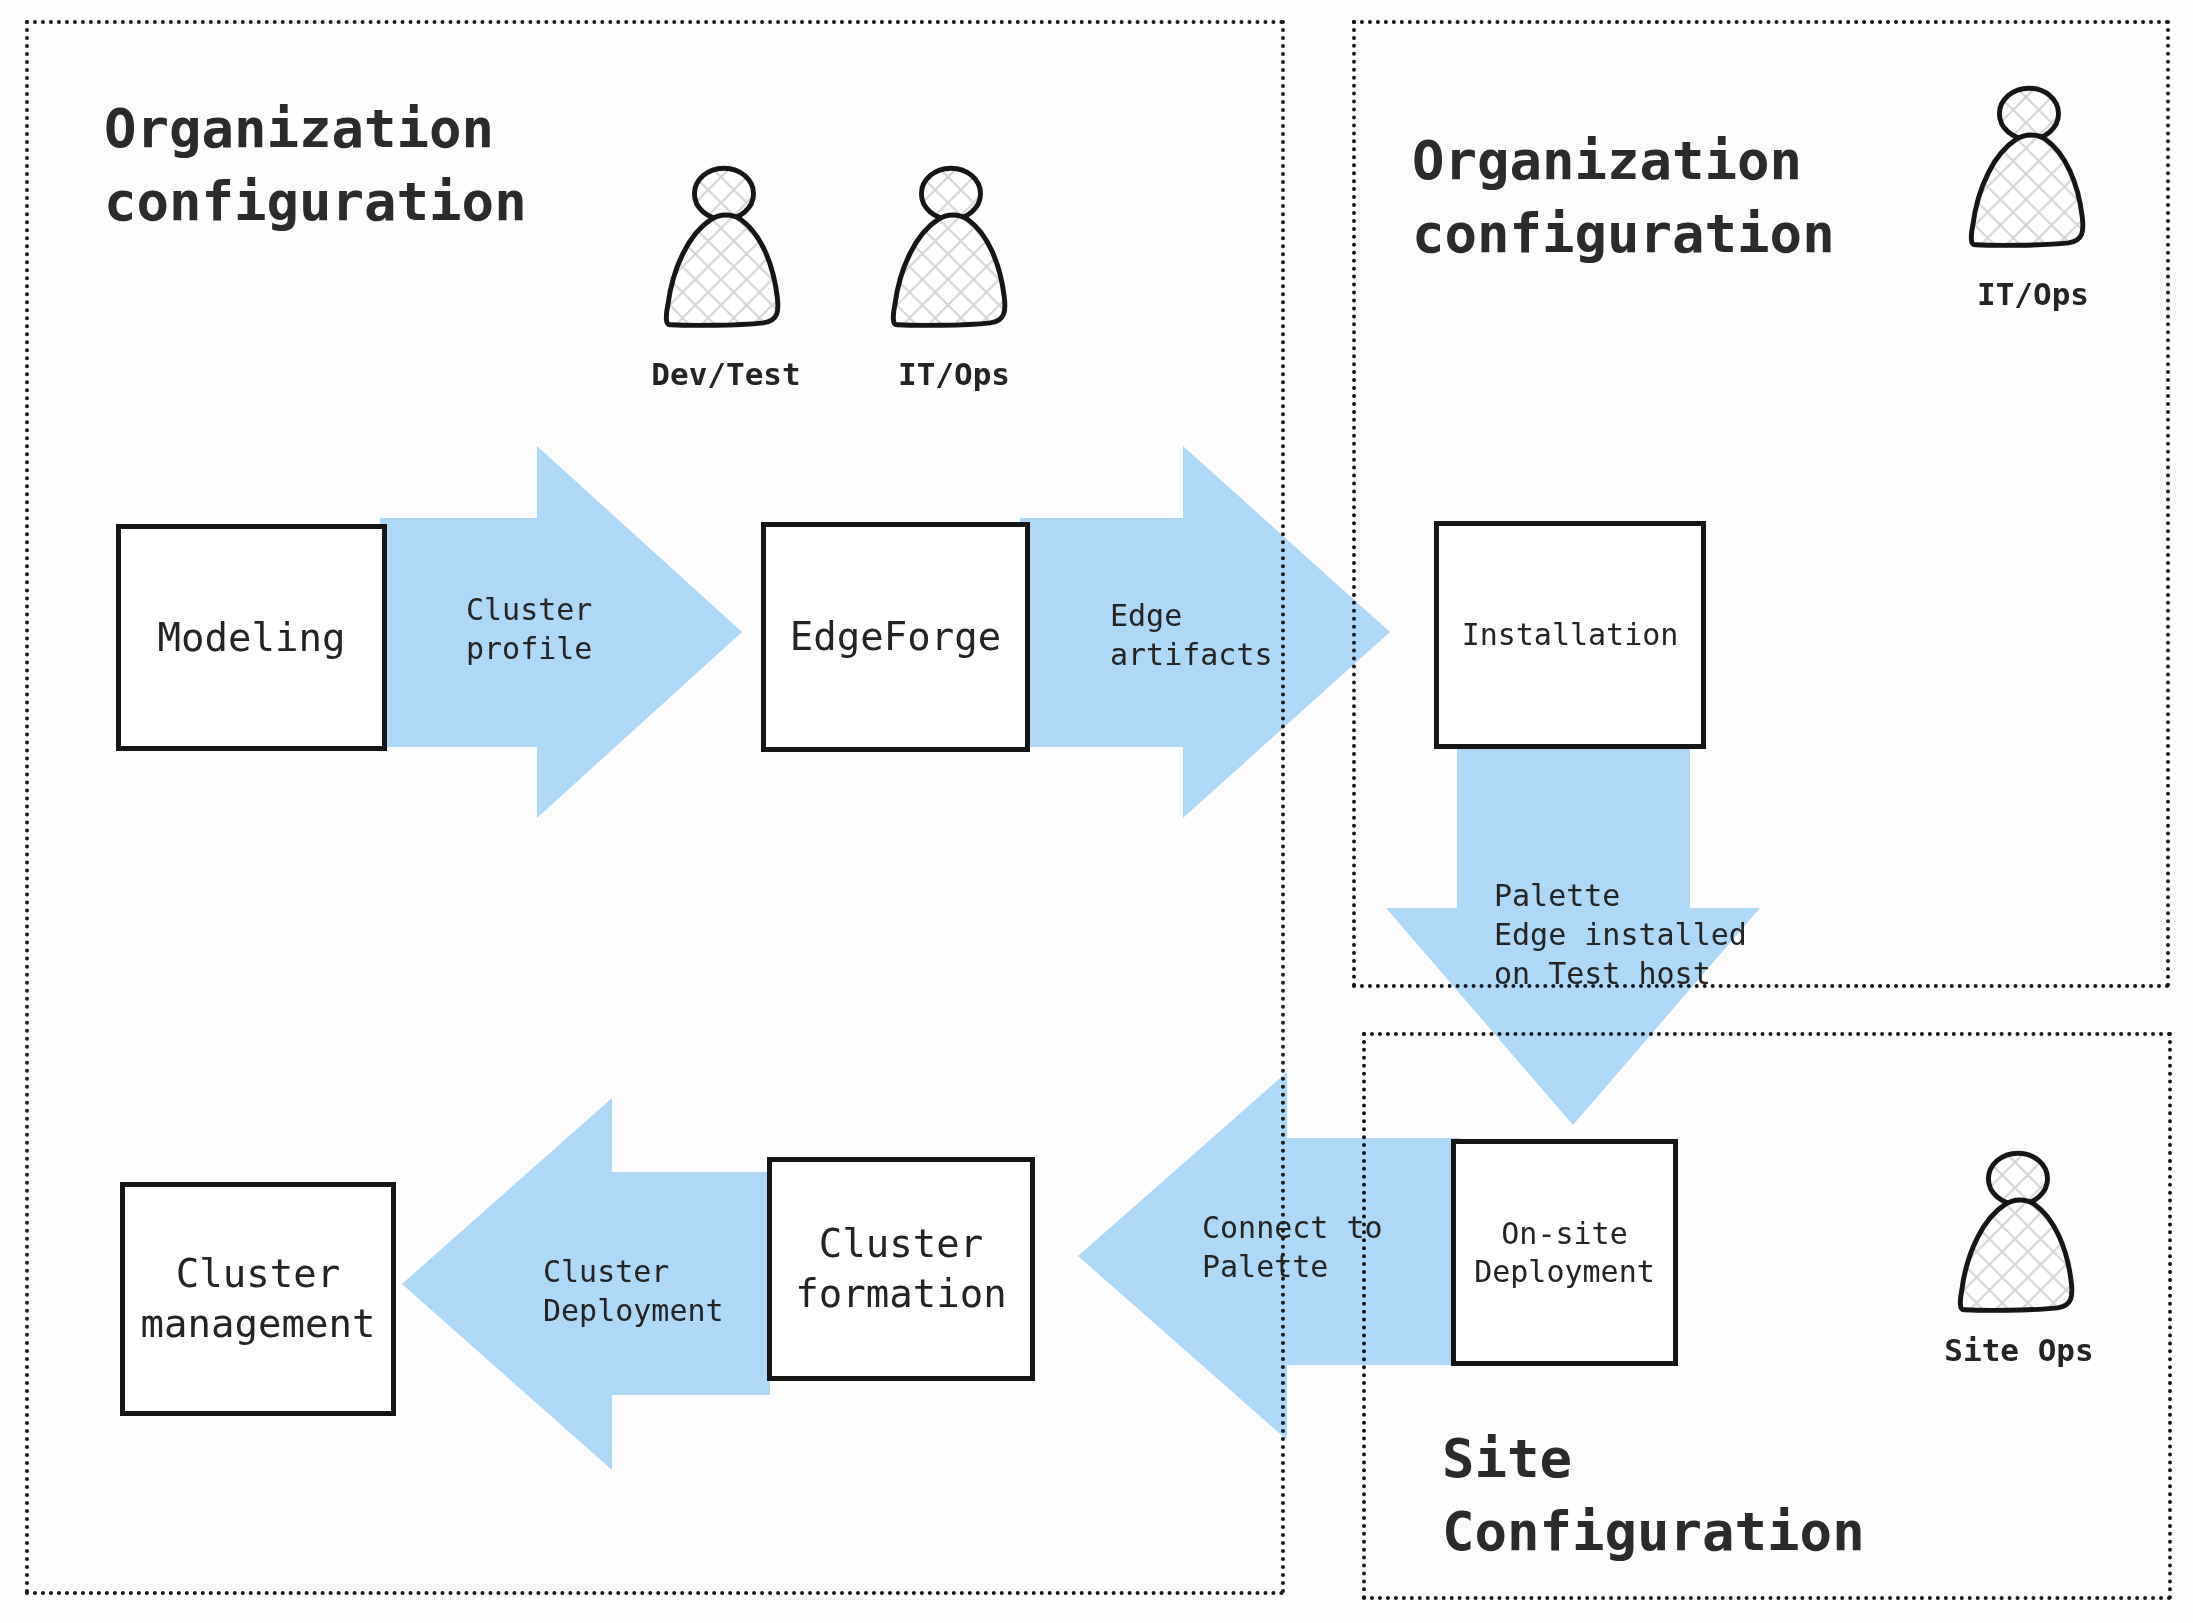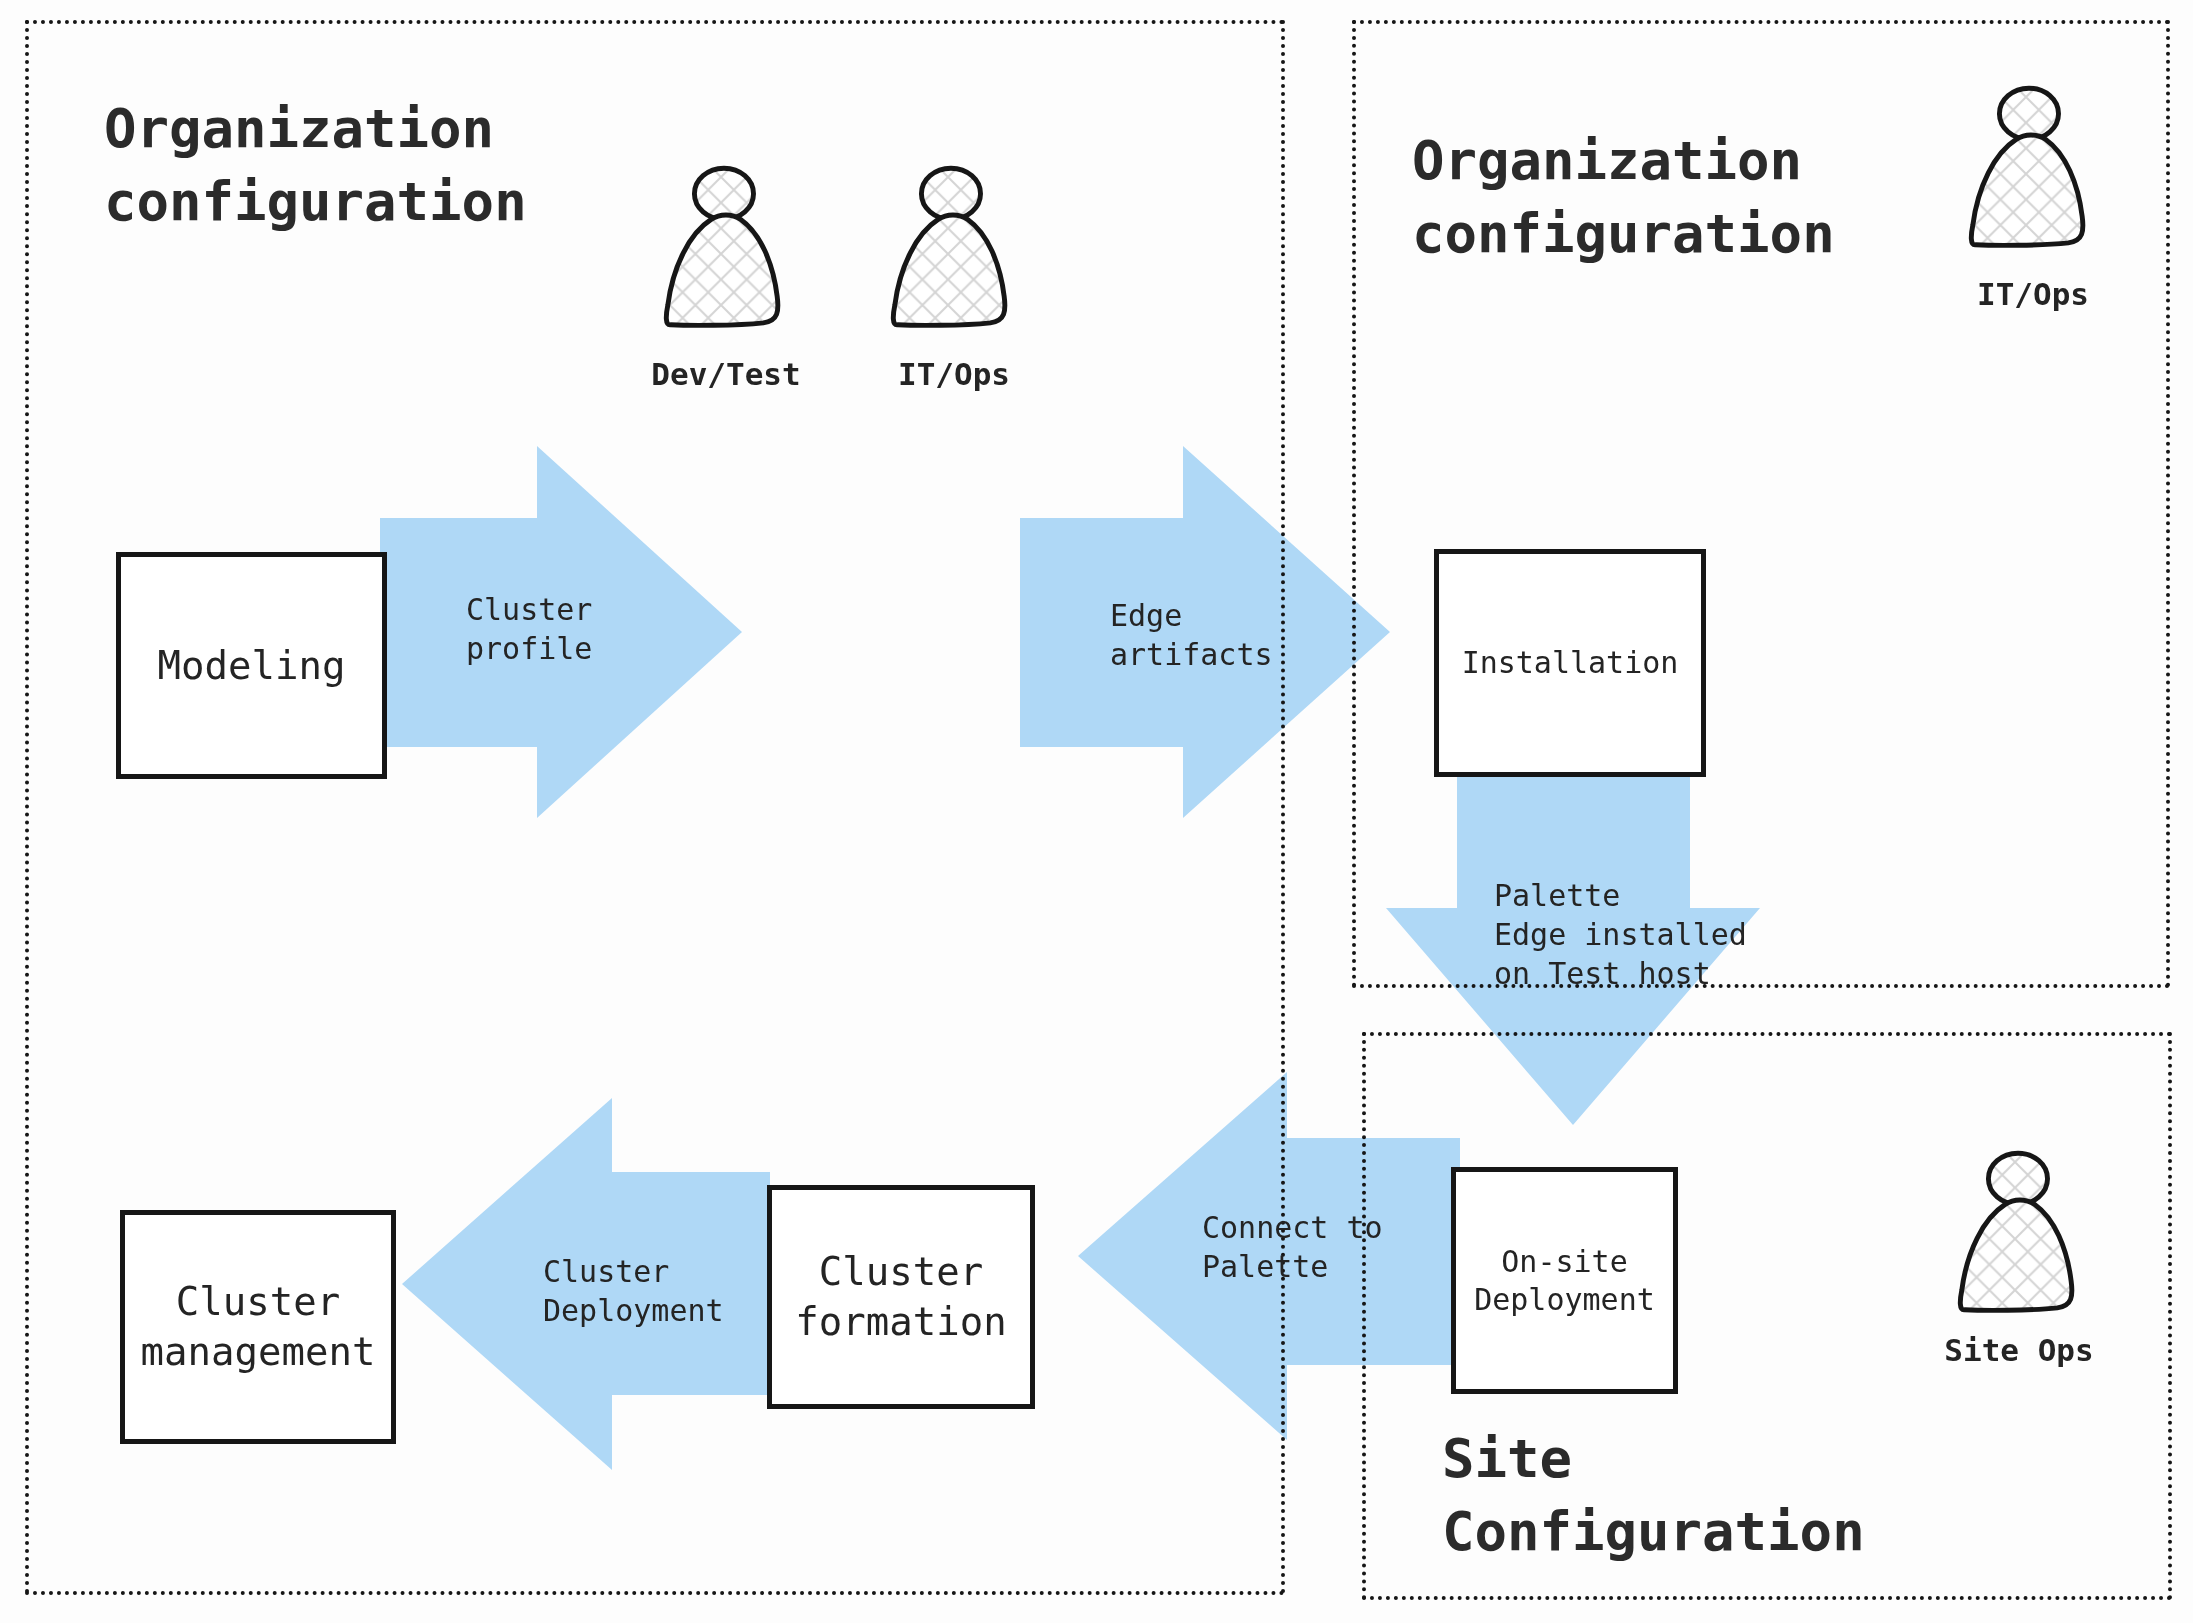--- a/index.html
+++ b/index.html
@@ -58,21 +58,20 @@
     box-sizing: border-box;
     display: flex;
     flex-direction: column;
     align-items: center;
     justify-content: center;
     text-align: center;
     font-size: 39px;
     font-weight: 500;
     line-height: 50px;
     z-index: 3;
-    margin-top: 28px;
   }
   .box--small { font-size: 30px; line-height: 38px; }
   #box-modeling     { left: 87px;  top: 500px;  width: 271px; height: 227px; }
   #box-edgeforge    { left: 732px; top: 498px;  width: 269px; height: 230px; }
   #box-formation    { left: 738px; top: 1133px; width: 268px; height: 224px; }
   #box-management   { left: 91px;  top: 1158px; width: 276px; height: 234px; }
   #box-installation { left: 78px;  top: 497px;  width: 272px; height: 228px; }
   #box-onsite       { left: 85px;  top: 103px;  width: 227px; height: 227px; }
   
   .arrow-label {
@@ -149,20 +148,23 @@
     <svg class="person" id="person-itops-left" viewBox="0 0 132 168">
       <ellipse cx="68" cy="30" rx="30" ry="26"></ellipse>
       <path d="M 14 163 C 8 164 9 153 11 143 C 16 104 33 70 55 56 C 64 50 76 50 85 56 C 105 70 118 101 122 134 C 124 149 123 159 108 161 C 80 164 33 164 14 163 Z"></path>
     </svg>
     <div class="persona-label" id="plabel-devtest">Dev/Test</div>
     <div class="persona-label" id="plabel-itops-left">IT/Ops</div>
 
     <div class="box" id="box-modeling">
       <div>Modeling</div>
     </div>
+    <div class="box" id="box-edgeforge">
+      <div>EdgeForge</div>
+    </div>
     <div class="box" id="box-formation">
       <div>Cluster</div>
       <div>formation</div>
     </div>
     <div class="box" id="box-management">
       <div>Cluster</div>
       <div>management</div>
     </div>
 
     <div class="arrow-label" id="lbl-cluster-profile">

